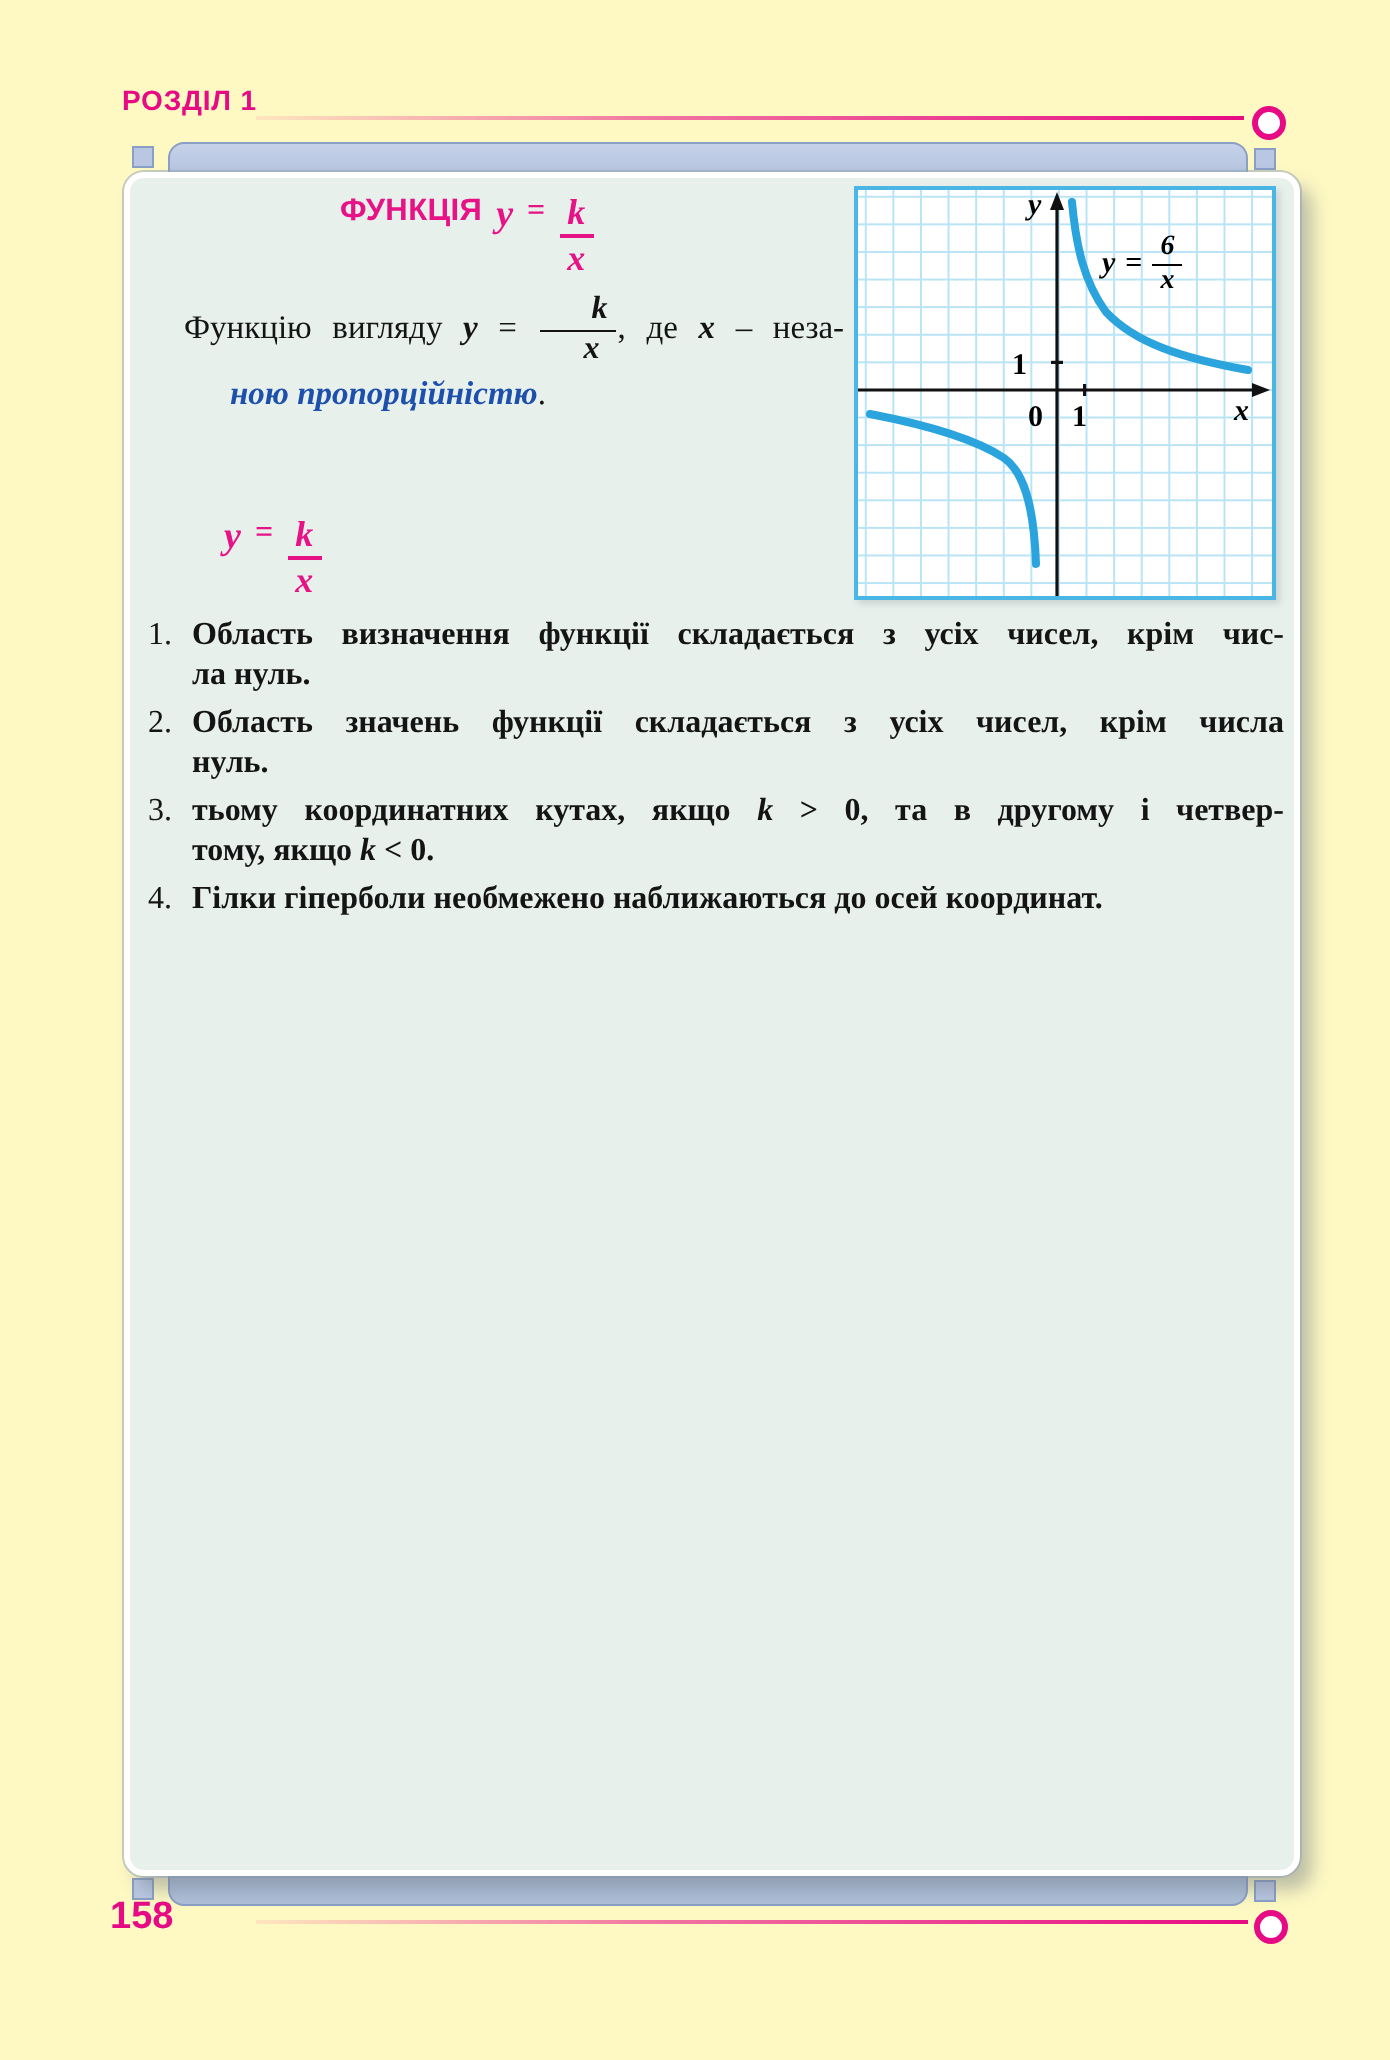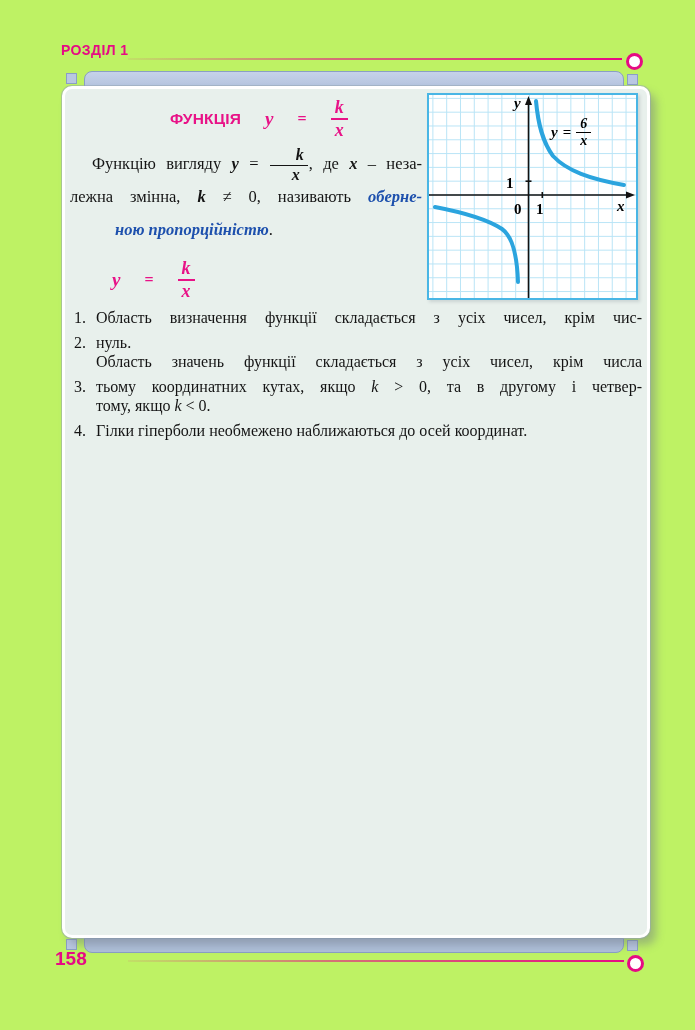--- a/index.html
+++ b/index.html
@@ -1,16 +1,16 @@
 <!DOCTYPE html>
 <html><head>
 <meta charset="utf-8">
 <style>
   html,body{margin:0;padding:0;background:#fff;}
-  #page{position:relative;width:695px;height:1030px;background:#bef264;overflow:hidden;
+  #page{position:relative;width:695px;height:1030px;background:#fef9c3;overflow:hidden;
         font-family:"Liberation Serif","DejaVu Serif",serif;color:#141414;}
 
   
   .chapter{position:absolute;left:61px;top:42px;font-family:"Liberation Sans","DejaVu Sans",sans-serif;
            font-weight:bold;font-size:14px;letter-spacing:.4px;color:#e60b84;}
   .rule{position:absolute;height:2px;
         background:linear-gradient(90deg,rgba(230,11,132,.08),rgba(230,11,132,.55) 40%,#e60b84);}
   #rule-top{left:128px;top:58px;width:494px;}
   #rule-bottom{left:128px;top:960px;width:496px;}
   .ring{position:absolute;width:11px;height:11px;border:3px solid #e60b84;border-radius:50%;background:#fff;}
@@ -26,21 +26,21 @@
   .peg{position:absolute;width:9px;height:9px;background:#b9c7e2;border:1.5px solid #8a9fc4;}
   #peg-tl{left:66px;top:73px;} #peg-tr{left:627px;top:74px;}
   #peg-bl{left:66px;top:939px;} #peg-br{left:627px;top:940px;}
 
   
   .card{position:absolute;left:62px;top:86px;width:588px;height:852px;box-sizing:border-box;
         background:#e8f0ec;border:3px solid #ffffff;border-radius:10px;
         box-shadow:0 0 0 1px rgba(150,165,178,.55), 6px 7px 9px rgba(110,120,132,.45);}
 
   
-  .h-row{position:absolute;display:flex;align-items:center;gap:24px;color:#e81287;height:44px;}
+  .h-row{position:absolute;display:flex;align-items:flex-start;gap:7px;color:#e81287;height:44px;}
   #title1{left:105px;top:8px;}
   #title2{left:47px;top:169px;}
   .h-label{font-family:"Liberation Sans","DejaVu Sans",sans-serif;font-weight:bold;font-size:15.5px;letter-spacing:.2px;}
   .mvar{font-style:italic;font-weight:bold;font-family:"Liberation Serif","DejaVu Serif",serif;}
   .h-row .mvar{font-size:19px;}
   .h-row .mop{font-weight:bold;font-size:16px;}
   .frac{display:inline-block;text-align:center;vertical-align:middle;line-height:1.05;}
   .frac .fnum{display:block;border-bottom:2px solid currentColor;padding:0 4px 1px;}
   .frac .fden{display:block;padding-top:1px;}
   .h-row .frac{font-size:18px;font-weight:bold;font-style:italic;}
@@ -50,21 +50,21 @@
   .p-line{text-align:justify;text-align-last:justify;}
   .p-line.last{text-align-last:auto;margin-left:45px;}
   .p-line .frac{font-size:16px;font-weight:bold;font-style:italic;margin:-12px 1px;color:#141414;}
   .p-line .frac .fnum{border-bottom-width:1.5px;border-color:#141414;}
   .blue{color:#1d50ad;font-style:italic;font-weight:bold;}
 
   
   .plist{position:absolute;left:9px;top:219px;width:568px;font-size:16px;line-height:19.5px;}
   .pitem{position:relative;padding-left:22px;margin-bottom:5px;}
   .pitem .num{position:absolute;left:0;top:0;}
-  .l{text-align:justify;text-align-last:justify;}
+  .l{text-align:justify;text-align-last:justify;font-weight:bold;}
   .l.last{text-align-last:auto;}
   .ki{font-style:italic;font-family:"Liberation Serif","DejaVu Serif",serif;}
 
   
   .graph{position:absolute;left:362px;top:4px;width:211px;height:207px;box-sizing:border-box;
          border:2px solid #49b6e5;background-color:#ffffff;
          background-image:linear-gradient(#b9e4f6 1px,transparent 1px),
                           linear-gradient(90deg,#b9e4f6 1px,transparent 1px);
          background-size:13.8px 13.8px;background-position:3.4px 2.9px;
          box-shadow:2px 2px 3px rgba(120,130,140,.25);}
@@ -140,51 +140,46 @@
 
     <div class="intro">
       <div class="p-line" style="text-indent:22px;">
         <span>Функцію вигляду</span>
         <span class="mvar">y</span>
         <span>=</span>
         <span class="frac"><span class="fnum">k</span><span class="fden">x</span></span><span>, де</span>
         <span class="mvar">x</span>
         <span>– неза-</span>
       </div>
-      <div class="p-line">
-        <span>лежна змінна,</span>
-        <span class="mvar">k</span>
-        <span>≠ 0, називають</span>
-        <span class="blue">оберне-</span>
-      </div>
       <div class="p-line last">
         <span class="blue">ною пропорційністю</span><span>.</span>
       </div>
     </div>
 
     <div class="h-row" id="title2">
       <span class="mvar">y</span>
       <span class="mop">=</span>
       <span class="frac">
           <span class="fnum">k</span>
           <span class="fden">x</span>
         </span>
     </div>
 
     <div class="plist">
 
       <div class="pitem">
         <span class="num">1.</span>
         <div class="l">Область визначення функції складається з усіх чисел, крім чис-</div>
+        <div class="l last">ла нуль.</div>
       </div>
 
       <div class="pitem">
         <span class="num">2.</span>
+        <div class="l">Область значень функції складається з усіх чисел, крім числа</div>
         <div class="l last">нуль.</div>
-        <div class="l">Область значень функції складається з усіх чисел, крім числа</div>
       </div>
 
       <div class="pitem">
         <span class="num">3.</span>
         <div class="l">
           <span>тьому координатних кутах, якщо</span>
           <span class="ki">k</span>
           <span>&gt; 0, та в другому і четвер-</span>
         </div>
         <div class="l last">

